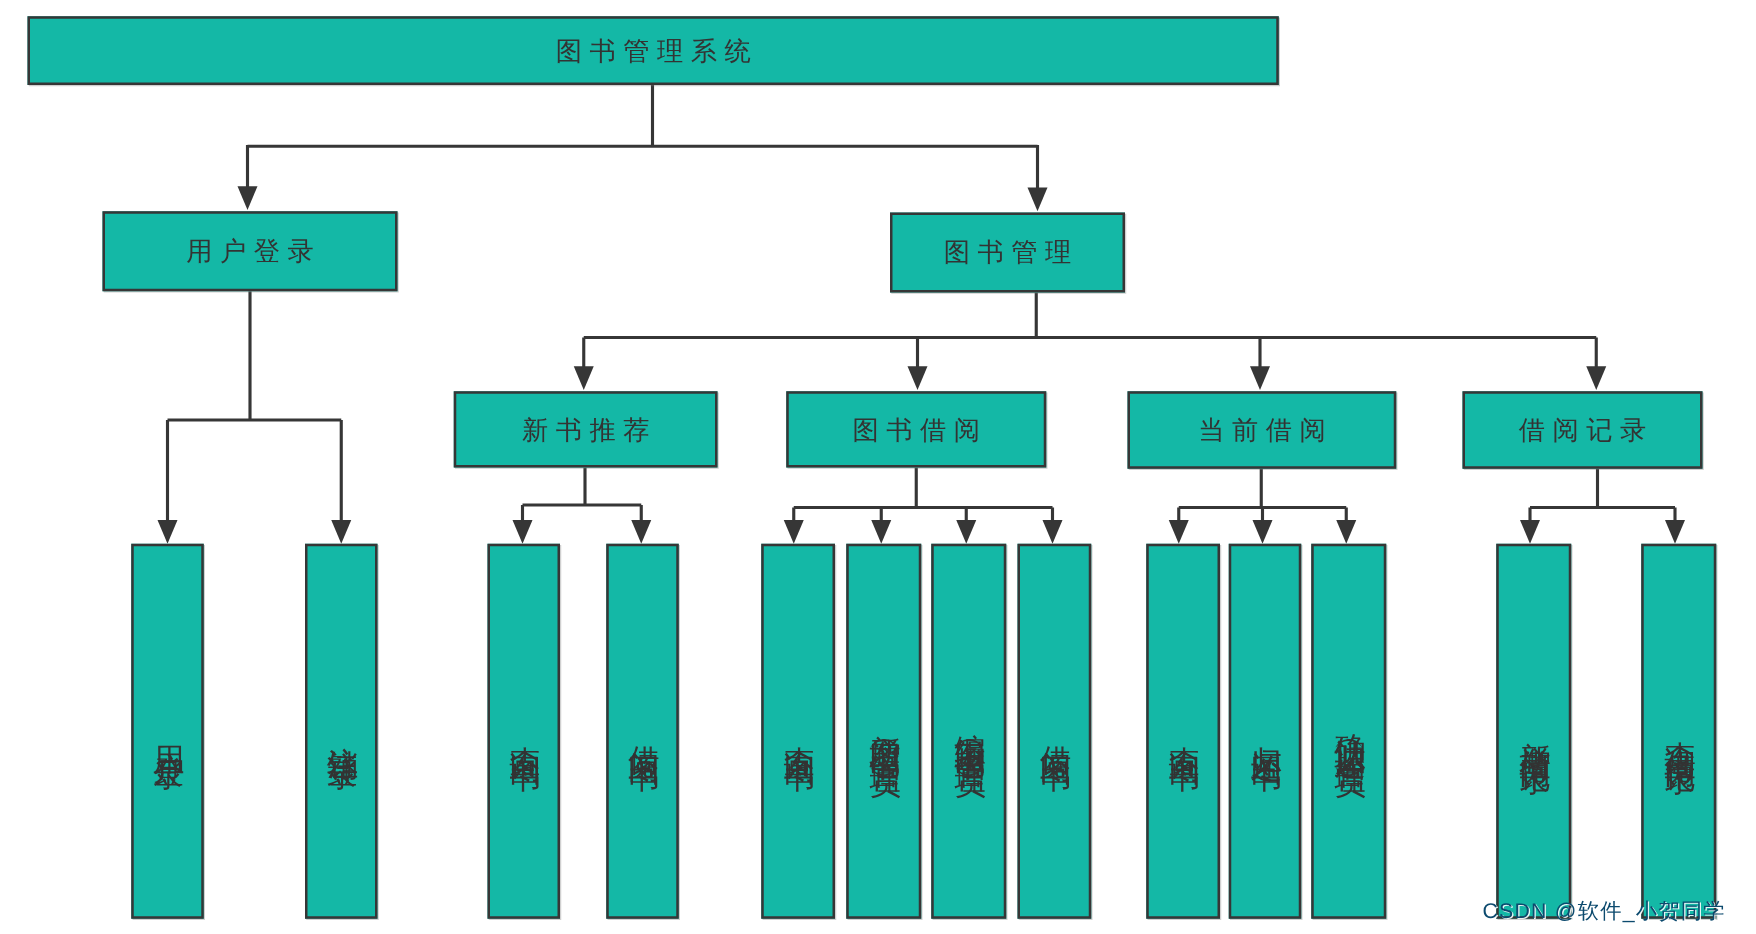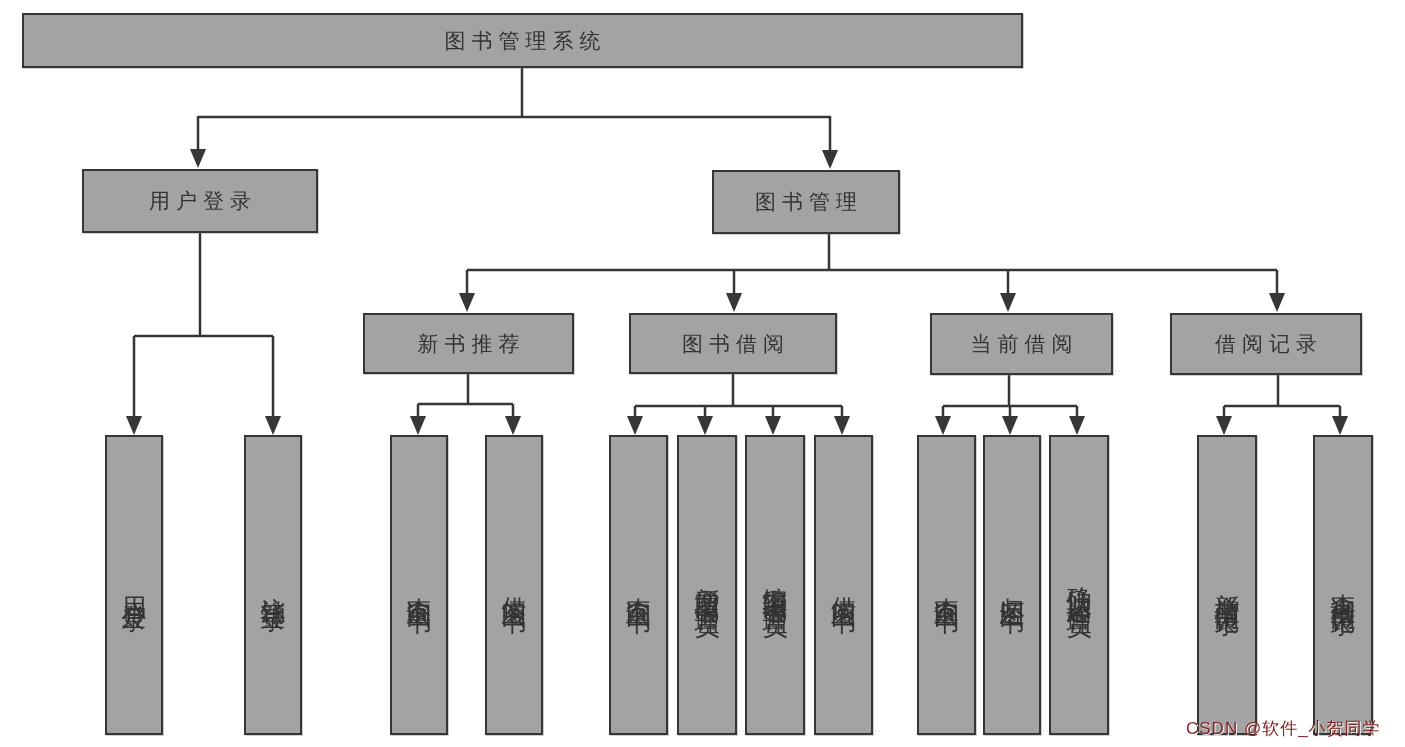--- a/index.html
+++ b/index.html
@@ -19,21 +19,21 @@
   .wires {
     position: absolute;
     left: 0;
     top: 0;
     width: 1405px;
     height: 747px;
   }
   .node {
     position: absolute;
     box-sizing: border-box;
-    background: #a3a3a3;
+    background: #14b8a6;
     border: 2.5px solid #363636;
     box-shadow: 1px 1px 0 rgba(120,120,120,0.35);
     display: flex;
     align-items: center;
     justify-content: center;
   }
   .hnode {
     font-size: 21px;
     letter-spacing: 6px;
     text-indent: 6px; 
@@ -50,21 +50,21 @@
     letter-spacing: 4px;
     white-space: nowrap;
     line-height: 1;
   }
   .watermark {
     position: absolute;
     left: 1186px;
     top: 717px;
     font-size: 17px;
     letter-spacing: 1px;
-    color: #7f1d1d;
+    color: #0c4a6e;
     text-shadow: 1px 1px 0 rgba(255,255,255,0.9);
     white-space: nowrap;
   }
 </style>
 </head>
 <body>
 
 <div class="stage">
 
   <svg class="wires" viewBox="0 0 1405 747" xmlns="http://www.w3.org/2000/svg">
@@ -100,21 +100,21 @@
     </g>
   </svg>
 
   <div class="node hnode" style="left:22px; top:13px; width:1001px; height:55px">图书管理系统</div>
 
   <div class="node hnode" style="left:82px; top:169px; width:236px; height:64px">用户登录</div>
   <div class="node hnode" style="left:712px; top:170px; width:188px; height:64px">图书管理</div>
 
   <div class="node hnode" style="left:363px; top:313px; width:211px; height:61px">新书推荐</div>
   <div class="node hnode" style="left:629px; top:313px; width:208px; height:61px">图书借阅</div>
-  <div class="node hnode" style="left:930px; top:313px; width:183px; height:62px">当前借阅</div>
+  <div class="node hnode" style="left:902px; top:313px; width:215px; height:62px">当前借阅</div>
   <div class="node hnode" style="left:1170px; top:313px; width:192px; height:62px">借阅记录</div>
 
   <div class="node vnode" style="left:105px; width:58px">
     <span class="vtext">用户登录</span>
   </div>
   <div class="node vnode" style="left:244px; width:58px">
     <span class="vtext">注销登录</span>
   </div>
 
   <div class="node vnode" style="left:390px; width:58px">

